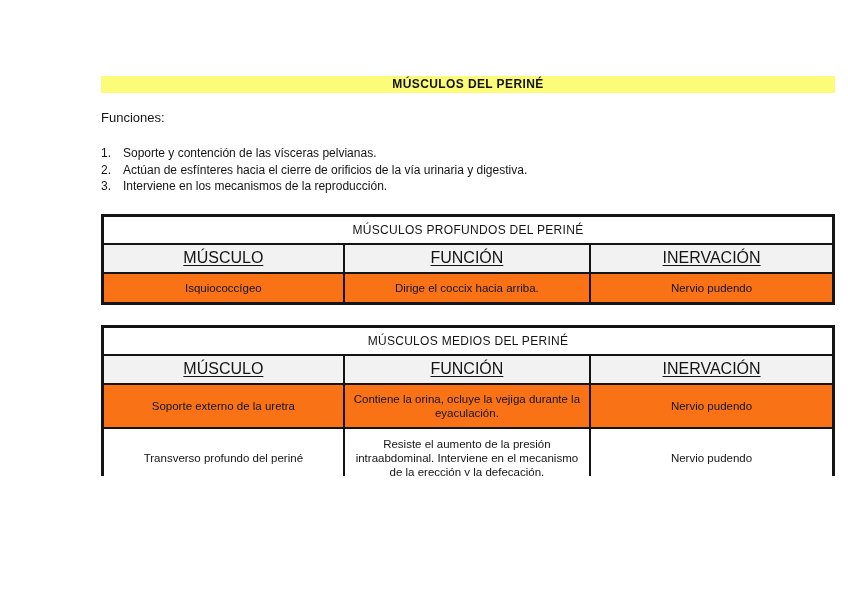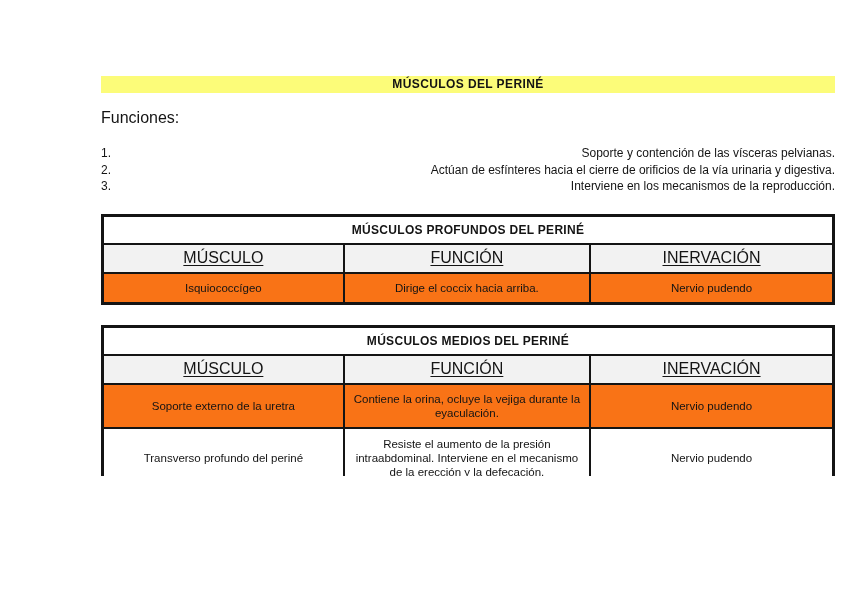--- a/index.html
+++ b/index.html
@@ -19,48 +19,48 @@
     background: #FCFC79;
     text-align: center;
     font-weight: bold;
     font-size: 12px;
     height: 17px;
     line-height: 17px;
     letter-spacing: 0.4px;
   }
   .funciones-label {
     margin-top: 17px;
-    font-size: 16px;
+    font-size: 13px;
     line-height: 15px;
   }
   .fn-list {
     margin-top: 20px;
     font-size: 12px;
   }
   .fn-item { display: flex; line-height: 16.5px; }
   .fn-num { width: 22px; flex: none; }
-  .fn-text { flex: 1; text-align: right; }
+  .fn-text { flex: 1; }
 
   table.doc-table {
     width: 100%;
     border-collapse: collapse;
     table-layout: fixed;
     text-align: center;
     font-size: 11.5px;
     margin-top: 19px;
     border: 3px solid #141414;
   }
   table.doc-table td {
     border: 2px solid #141414;
     padding: 4px 4px;
     line-height: 14px;
     vertical-align: middle;
   }
   tr.t-title td {
-    font-weight: bold;
+    font-weight: normal;
     font-size: 12px;
     height: 18px;
     background: #ffffff;
     letter-spacing: 0.3px;
   }
   tr.t-head td {
     background: #F2F2F2;
     font-size: 16px;
     height: 19px;
   }

